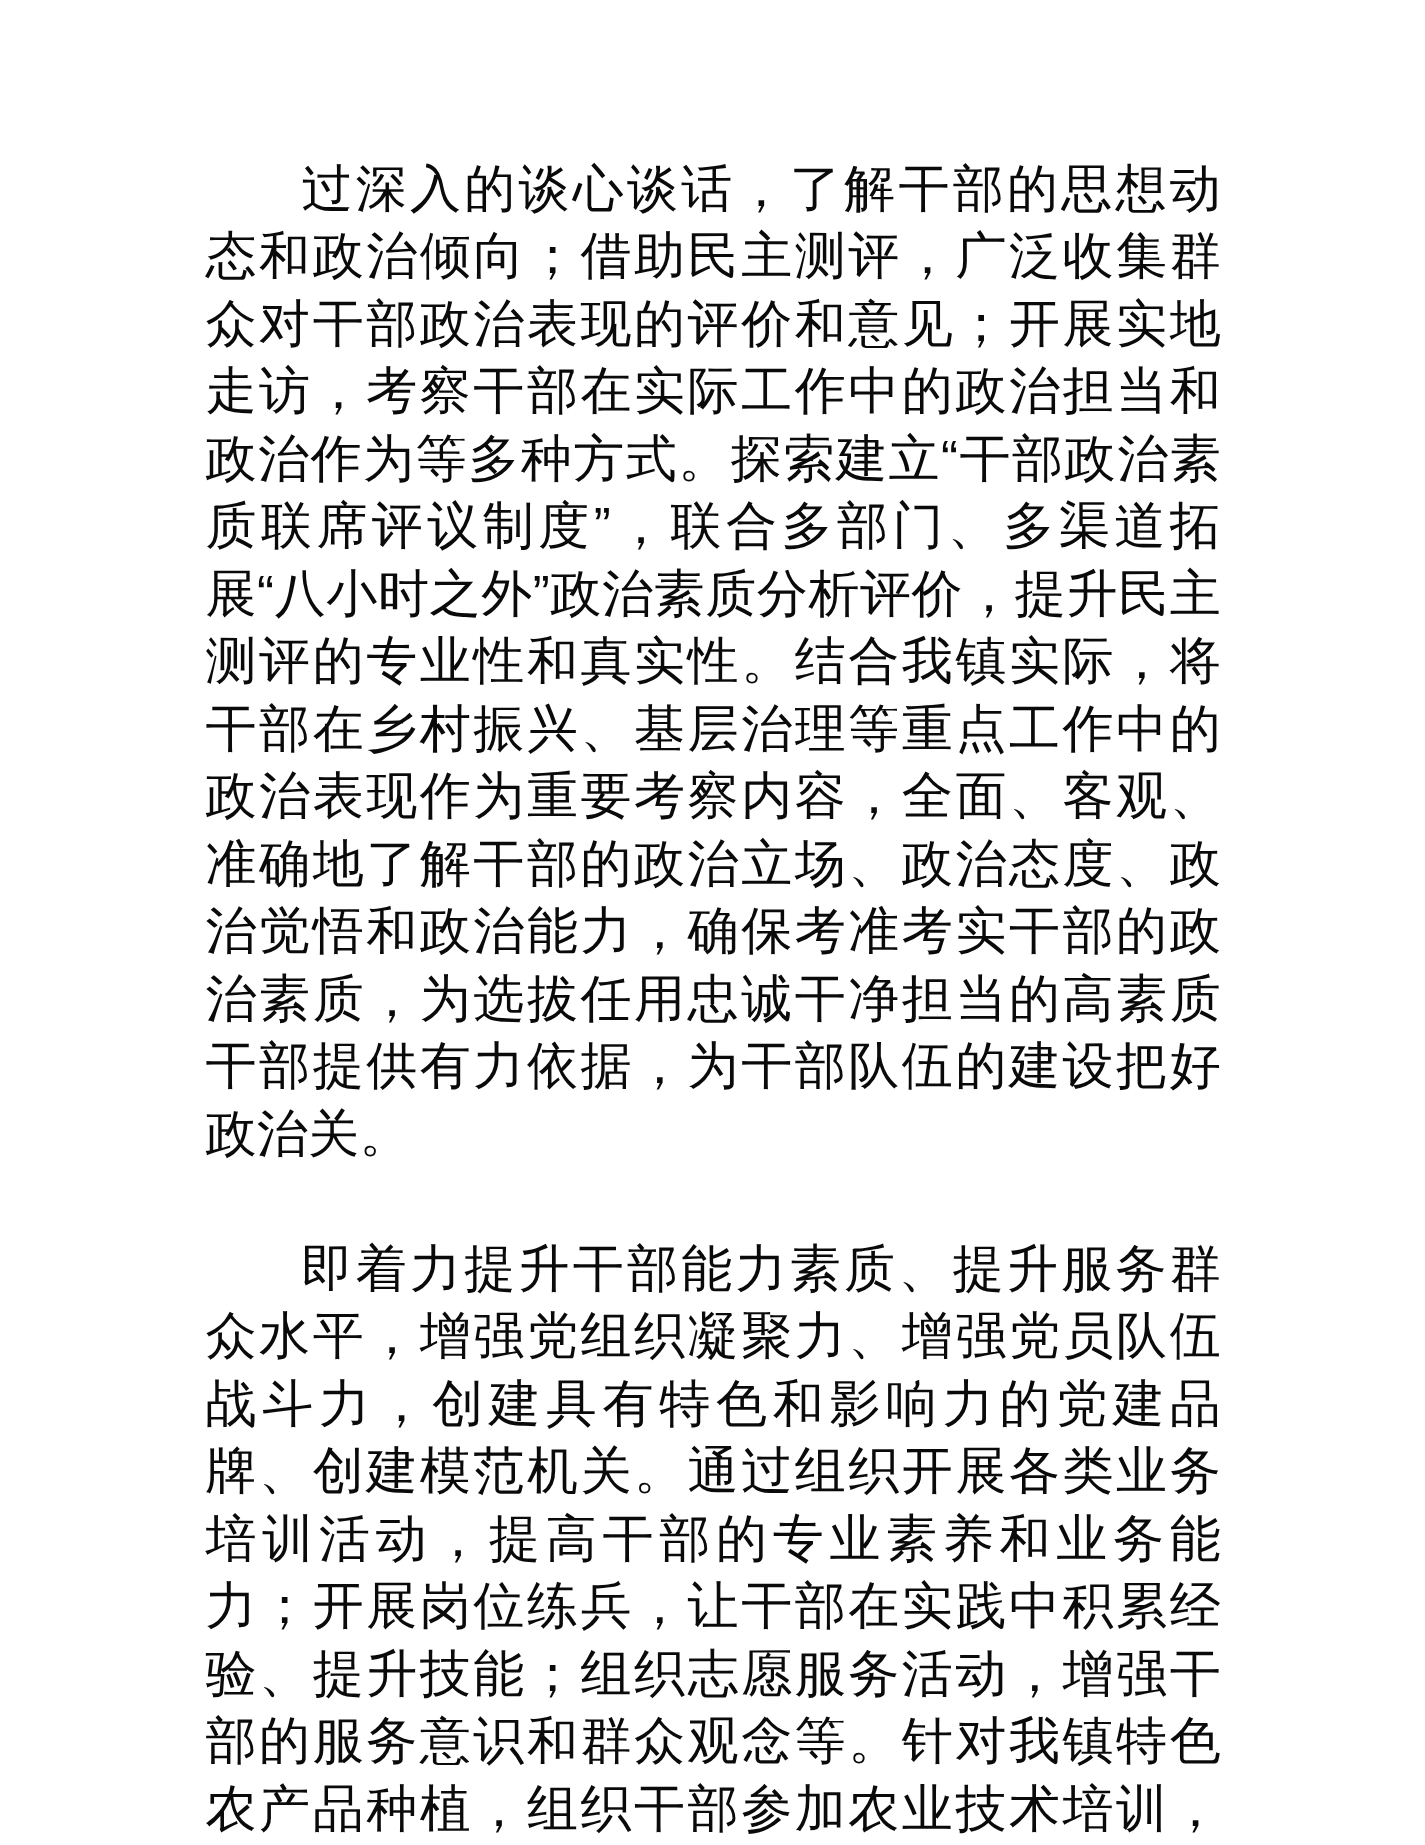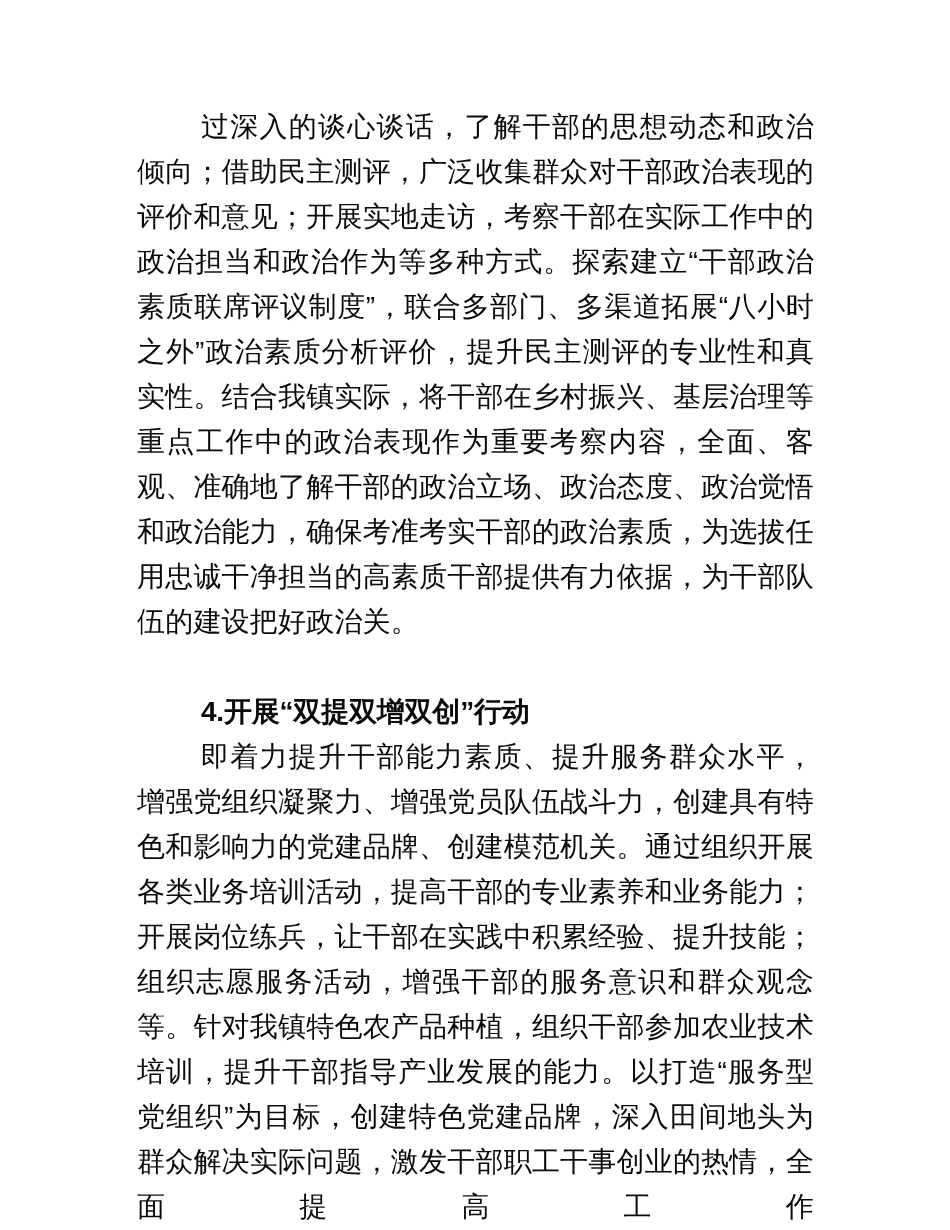--- a/index.html
+++ b/index.html
@@ -21,21 +21,21 @@
     position: absolute;
     left: 137px;
     top: 104px;
     width: 677px;
   }
 
   .para,
   .heading {
     font-family: "Liberation Sans", "DejaVu Sans", sans-serif;
     color: #0a0a0a;
-    font-size: 28px;
+    font-size: 34px;
     line-height: 45px;
     text-align: justify;
     text-justify: inter-character;
     letter-spacing: 0.2px;
     margin: 0;
     -webkit-font-smoothing: antialiased;
   }
 
   .para {
     text-indent: 64px;
@@ -66,20 +66,19 @@
 </head>
 <body>
 
 <div class="page">
   <div class="text-column">
 
     <p class="para">过深入的谈心谈话，了解干部的思想动态和政治倾向；借助民主测评，广泛收集群众对干部政治表现的评价和意见；开展实地走访，考察干部在实际工作中的政治担当和政治作为等多种方式。探索建立“干部政治素质联席评议制度”，联合多部门、多渠道拓展“八小时之外”政治素质分析评价，提升民主测评的专业性和真实性。结合我镇实际，将干部在乡村振兴、基层治理等重点工作中的政治表现作为重要考察内容，全面、客观、准确地了解干部的政治立场、政治态度、政治觉悟和政治能力，确保考准考实干部的政治素质，为选拔任用忠诚干净担当的高素质干部提供有力依据，为干部队伍的建设把好政治关。</p>
 
     <div class="spacer-before-heading"></div>
 
-    <p class="heading">4.开展“双提双增双创”行动</p>
 
     <div class="spacer-after-heading"></div>
 
     <p class="para continues">即着力提升干部能力素质、提升服务群众水平，增强党组织凝聚力、增强党员队伍战斗力，创建具有特色和影响力的党建品牌、创建模范机关。通过组织开展各类业务培训活动，提高干部的专业素养和业务能力；开展岗位练兵，让干部在实践中积累经验、提升技能；组织志愿服务活动，增强干部的服务意识和群众观念等。针对我镇特色农产品种植，组织干部参加农业技术培训，提升干部指导产业发展的能力。以打造“服务型党组织”为目标，创建特色党建品牌，深入田间地头为群众解决实际问题，激发干部职工干事创业的热情，全面提高工作</p>
 
   </div>
 </div>
 
 </body></html>

